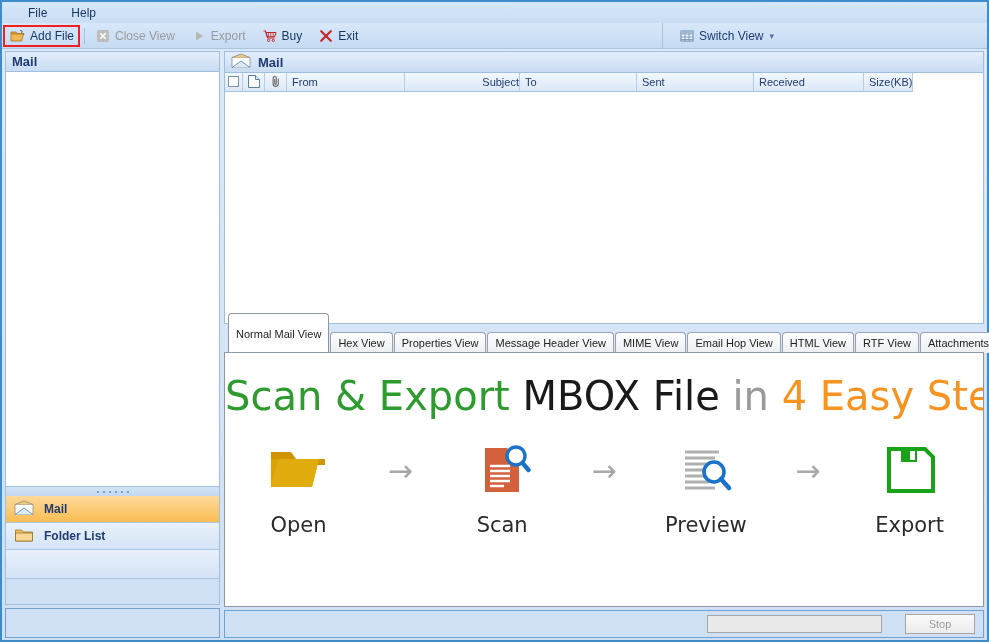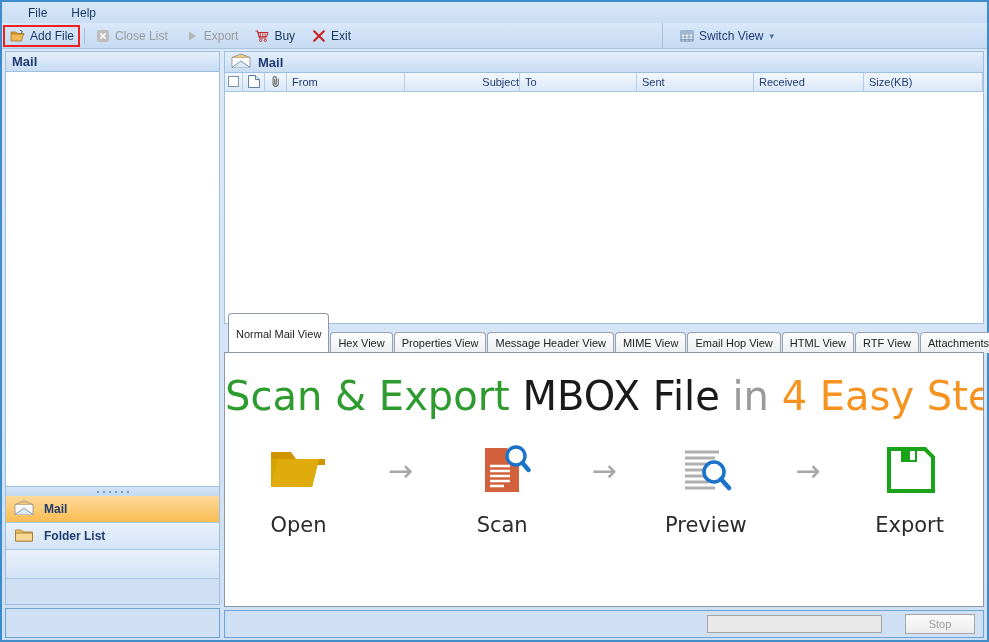--- a/index.html
+++ b/index.html
@@ -109,21 +109,21 @@
   
   .list-header-bar{
     height:22px;flex:none;
     background:linear-gradient(#e4eefb,#c9dcf2);
     border:1px solid #9ebfdf;
     display:flex;align-items:center;gap:7px;
     padding:0 6px;box-sizing:border-box;
     font-weight:bold;font-size:13px;color:#1f3b73;
   }
   .grid{
-    flex:none;height:250px;display:flex;flex-direction:column;
+    flex:none;height:250px;display:flex;flex-direction:row;
     border:1px solid #9ebfdf;border-top:none;background:#fff;gap:6px;
   }
   .grid-head{
     height:18px;flex:none;display:flex;align-items:stretch;
     background:linear-gradient(#f2f7fd,#dbe8f7);
     border-bottom:1px solid #a7c3e2;
   }
   .gh{
     display:flex;align-items:center;
     padding-left:5px;box-sizing:border-box;
@@ -233,21 +233,21 @@
 
     <div class="tb-sep"></div>
 
     <div class="tb-item disabled">
       <span class="tb-icon">
         <svg width="16" height="16" viewBox="0 0 16 16">
           <rect x="2" y="2" width="12" height="12" rx="2" fill="#bdbdbd"></rect>
           <path d="M5.3 5.3l5.4 5.4M10.7 5.3l-5.4 5.4" stroke="#fff" stroke-width="1.6"></path>
         </svg>
       </span>
-      <span>Close List</span>
+      <span>Close View</span>
     </div>
 
     <div class="tb-item disabled">
       <span class="tb-icon">
         <svg width="16" height="16" viewBox="0 0 16 16">
           <path d="M5 3.5l7 4.5-7 4.5z" fill="#b5b5b5"></path>
         </svg>
       </span>
       <span>Export</span>
     </div>

